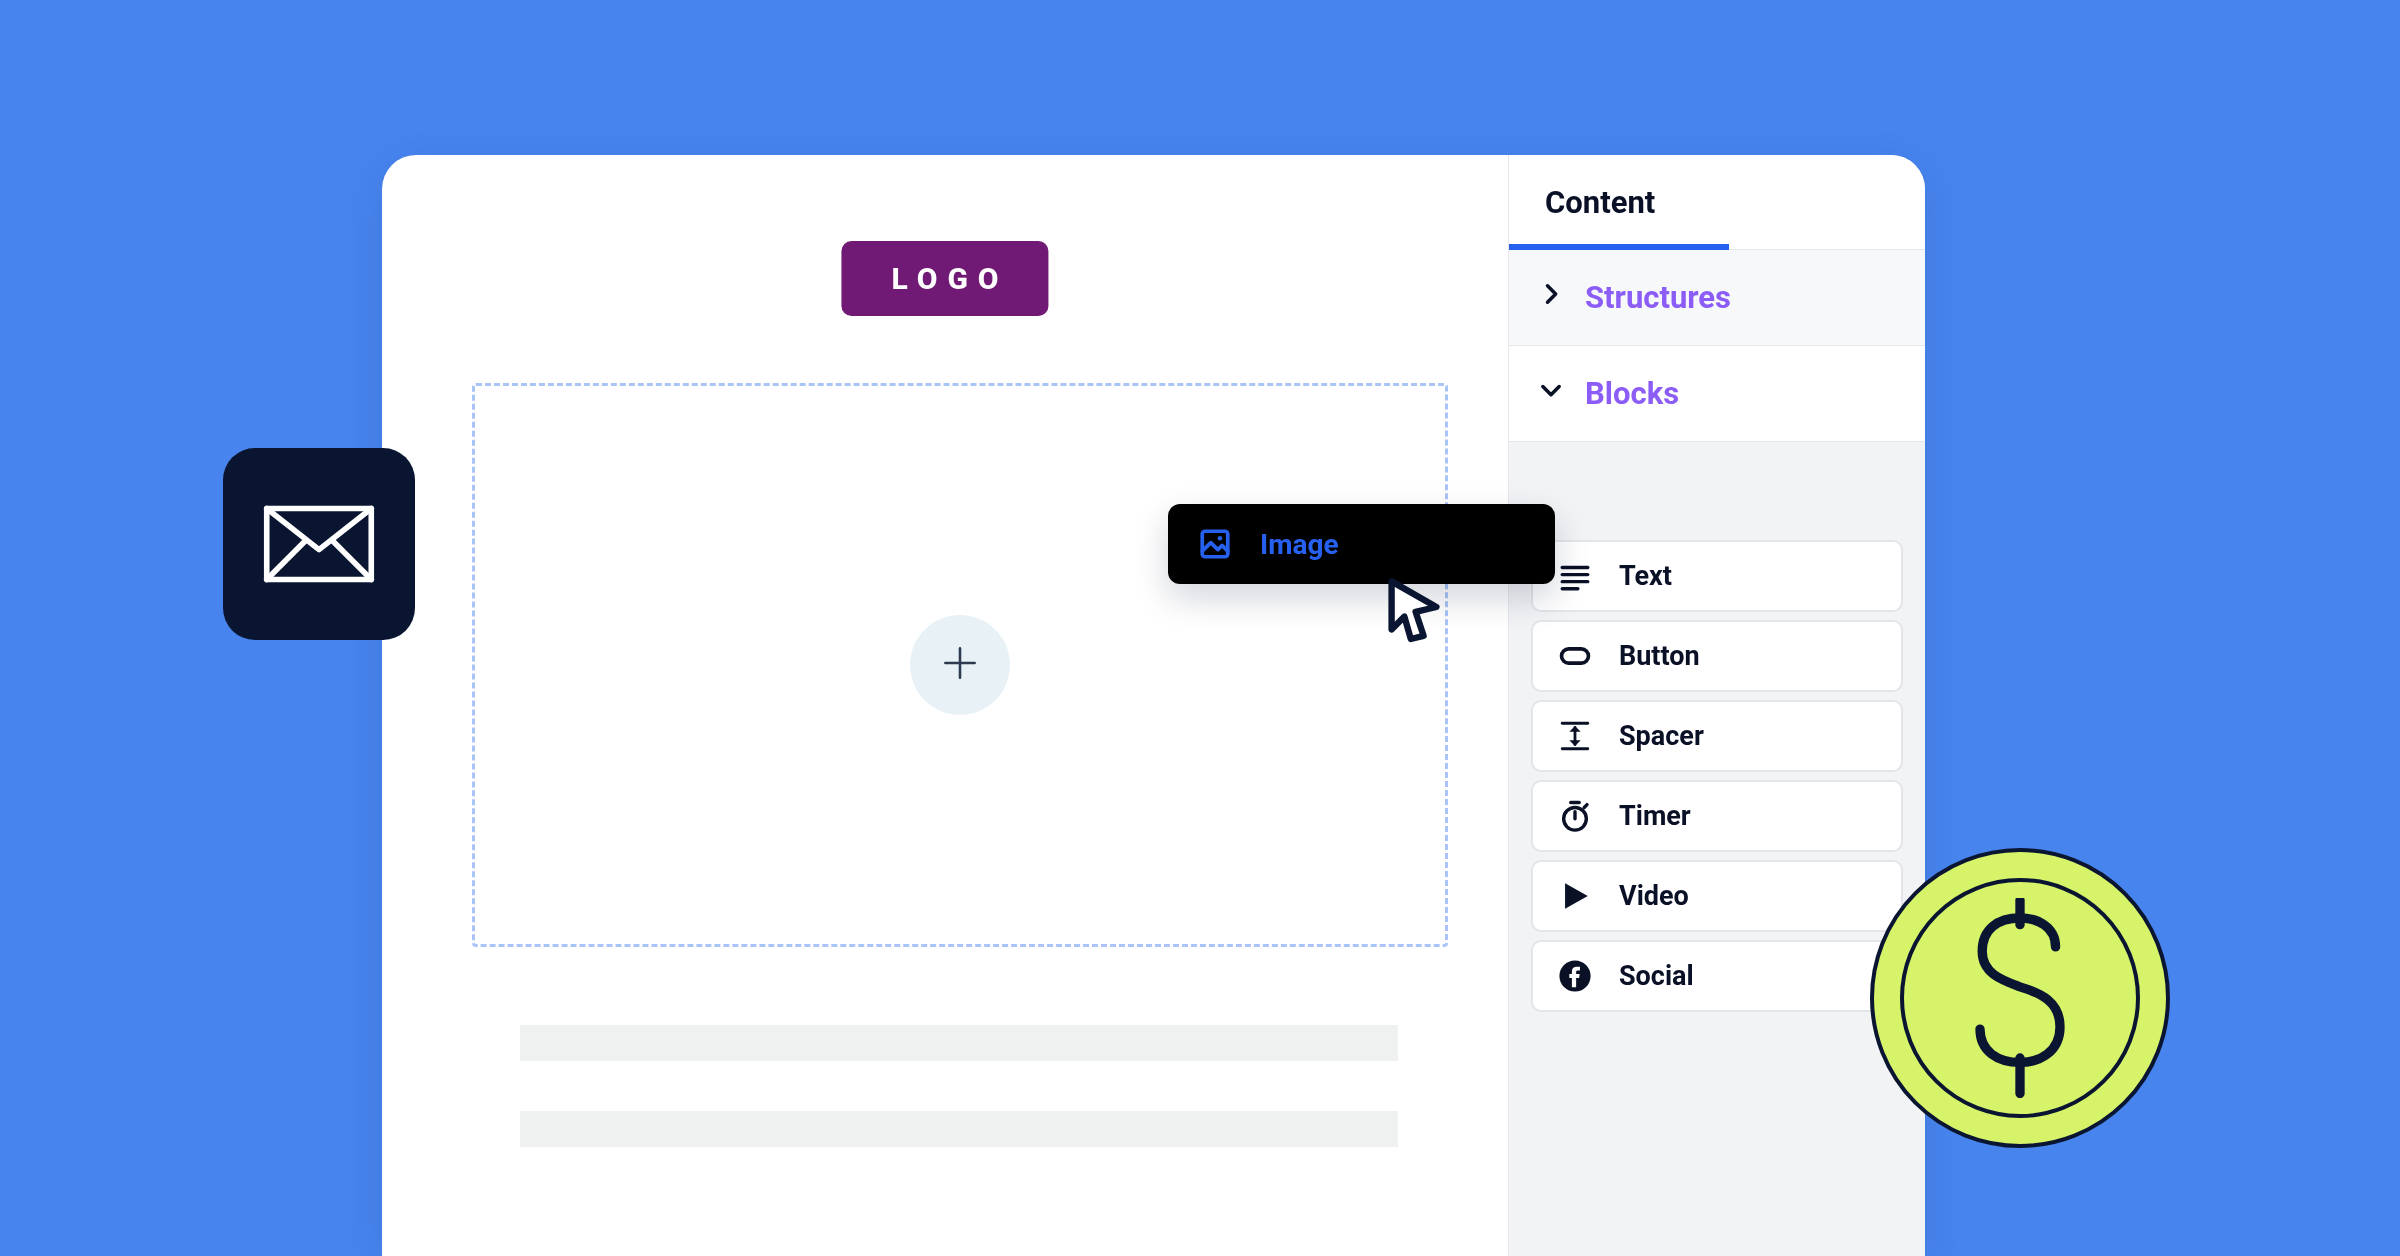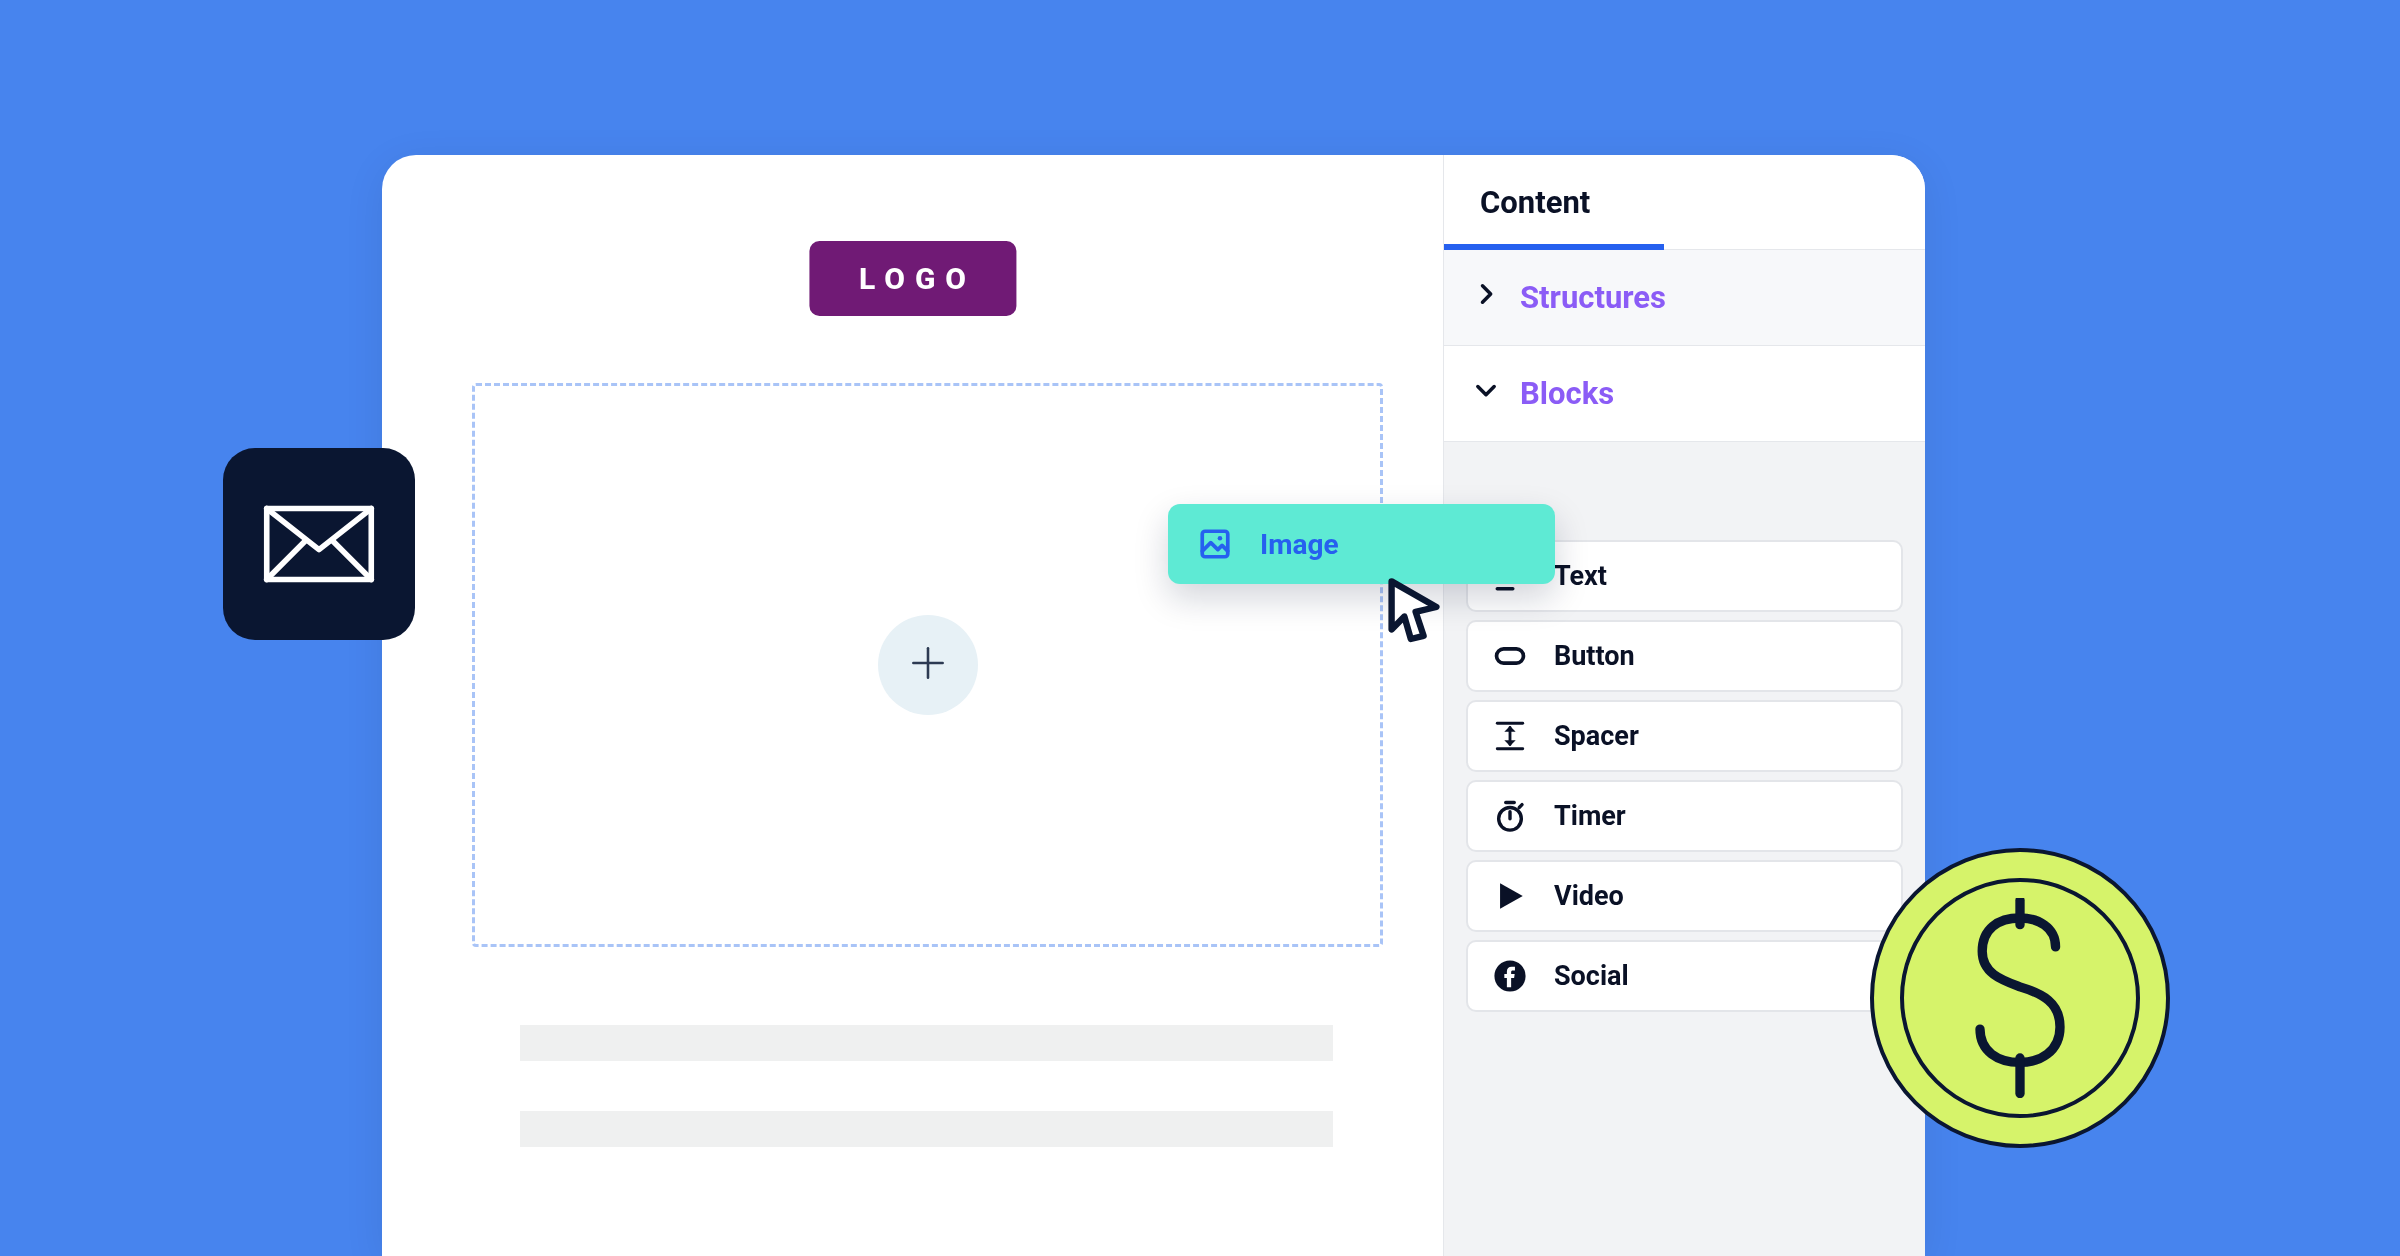--- a/index.html
+++ b/index.html
@@ -76,21 +76,21 @@
     left: 138px;
     right: 110px;
     height: 36px;
     background: #eff0f0;
   }
   .placeholder-line.one { top: 870px; }
   .placeholder-line.two { top: 956px; }
 
   
   .sidebar {
-    width: 482px;
+    width: 417px;
     border-left: 1px solid #e5e7eb;
     background: #ffffff;
     display: flex;
     flex-direction: column;
   }
 
   .tab-bar {
     height: 95px;
     display: flex;
     align-items: center;
@@ -160,21 +160,21 @@
   .block-item .blk-icon { width: 36px; height: 36px; display:flex; align-items:center; justify-content:center; }
   .block-item .blk-icon svg { width: 34px; height: 34px; }
 
   
   .drag-chip {
     position: absolute;
     top: 504px;
     left: 1168px;
     width: 387px;
     height: 80px;
-    background: #5eead4;
+    background: #000000;
     border-radius: 12px;
     box-shadow: 0 14px 34px rgba(13,24,54,0.18);
     display: flex;
     align-items: center;
     gap: 28px;
     padding: 0 30px;
     z-index: 50;
   }
   .drag-chip .chip-icon { width: 34px; height: 34px; }
   .drag-chip .chip-label {

